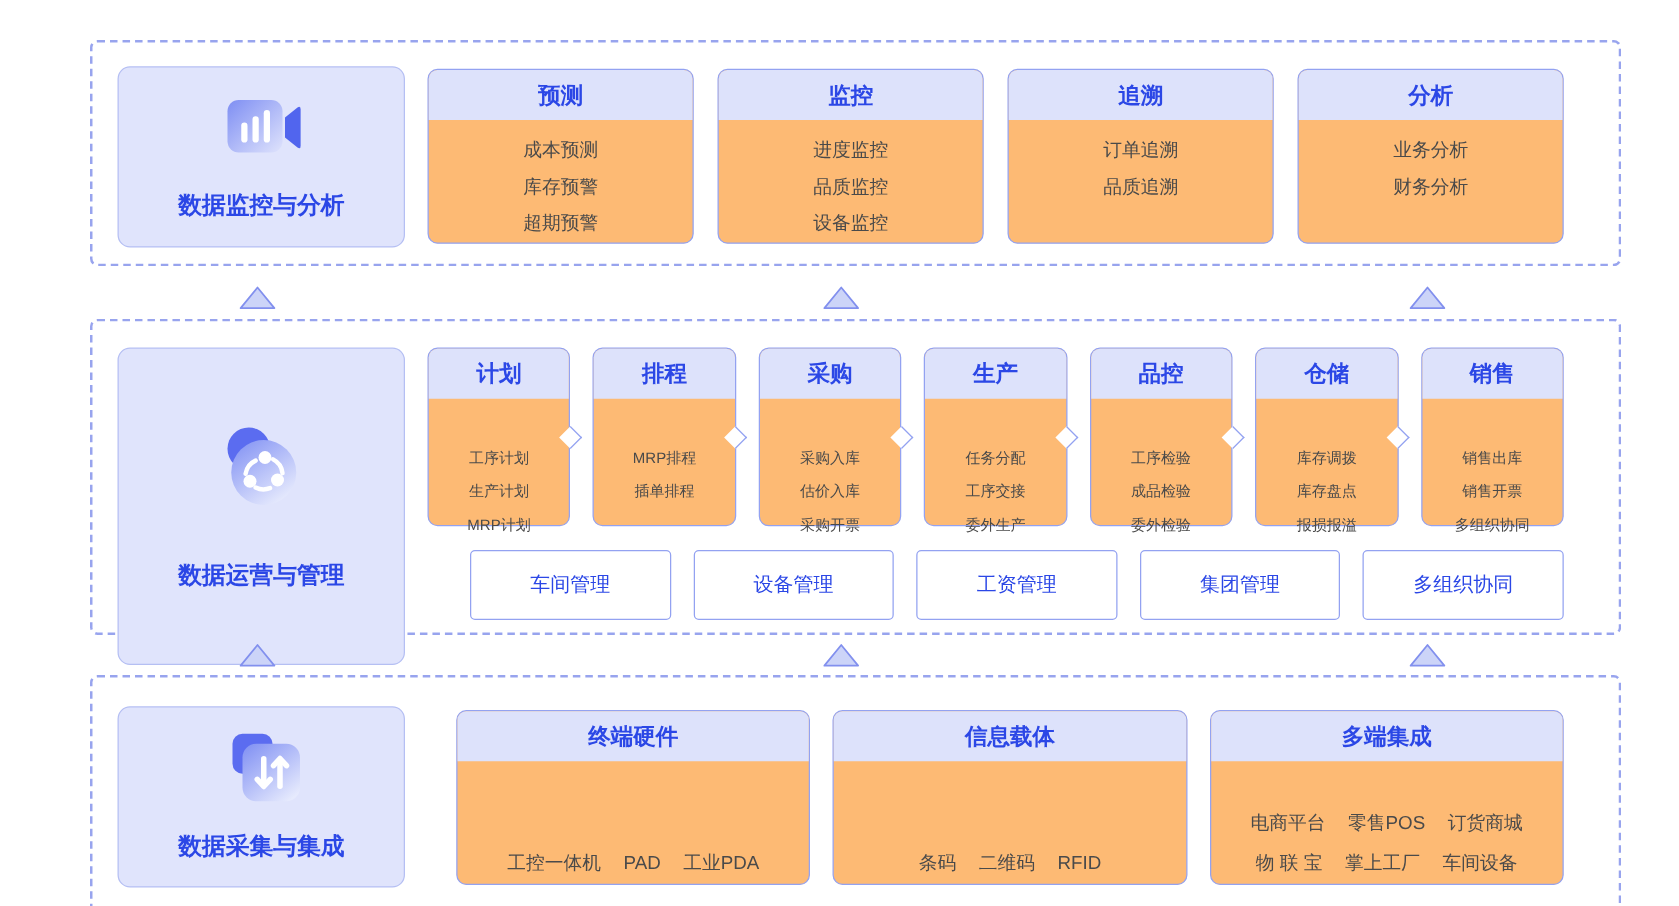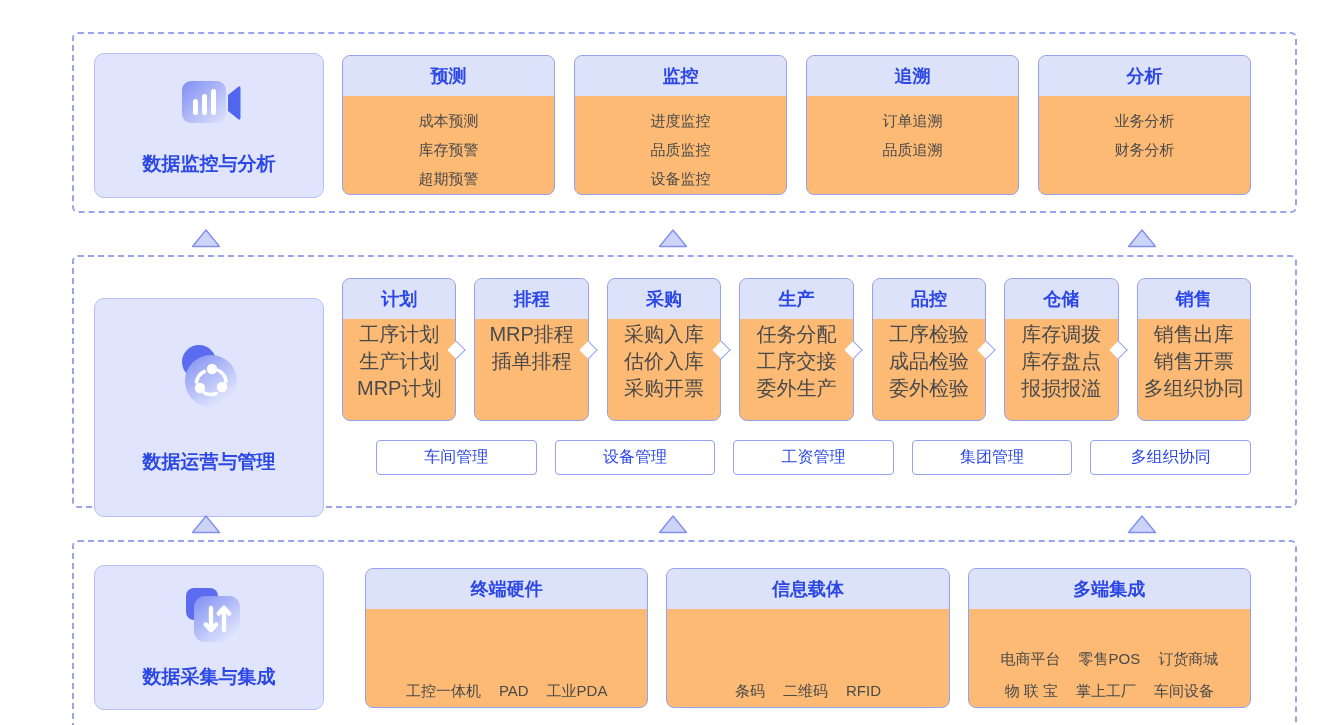--- a/index.html
+++ b/index.html
@@ -27,38 +27,38 @@
     width: 230px;
     background: var(--panel-bg);
     border: 1px solid var(--panel-border);
     border-radius: 10px;
     display: flex;
     flex-direction: column;
     align-items: center;
     justify-content: center;
   }
   .layer-top    .panel { top: 19px; height: 145px; gap: 16px; }
-  .layer-mid    .panel { top: 21px; height: 219px; gap: 30px; margin-top: 20px; }
+  .layer-mid    .panel { top: 21px; height: 254px; gap: 30px; }
   .layer-bottom .panel { top: 23px; height: 145px; gap: 8px; }
   .panel-title {
     font-size: 19px;
     font-weight: bold;
     color: var(--accent-blue);
   }
 
   .cards, .buttons {
     position: absolute;
     left: 268px;
     right: 44px;
     display: flex;
   }
   .layer-top    .cards { top: 21px; height: 140px; gap: 19px; }
   .layer-mid    .cards-main { top: 21px; height: 143px; gap: 18px; }
   .layer-bottom .cards { top: 26px; height: 140px; gap: 18px; margin-left: 23px; }
-  .buttons { top: 183px; height: 35px; gap: 18px; padding-left: 34px; }
+  .buttons { top: 183px; height: 56px; gap: 18px; padding-left: 34px; }
 
   .card {
     position: relative;
     flex: 1;
     background: #fdba74;
     border: 1px solid var(--card-border);
     border-radius: 8px;
   }
   .card-head {
     height: 40px;
@@ -66,21 +66,21 @@
     border-radius: 7px 7px 0 0;
     display: flex;
     align-items: center;
     justify-content: center;
     font-size: 18px;
     font-weight: bold;
     color: var(--accent-blue);
   }
   .card-body { text-align: center; color: var(--body-text); }
   .layer-top .card-body { padding-top: 10px; font-size: 15px; line-height: 29px; }
-  .layer-mid .card-body { padding-top: 2px; font-size: 20px; line-height: 27px; }
+  .layer-mid .card-body { padding-top: 2px; font-size: 12px; line-height: 27px; margin-top: 32px; }
   .layer-bottom .card-body {
     height: calc(100% - 40px);
     font-size: 15px;
     line-height: 32px;
     display: flex;
     flex-direction: column;
     justify-content: flex-end;
   }
   .inline-item { display: inline-block; margin: 0 9px; white-space: nowrap; }
 

